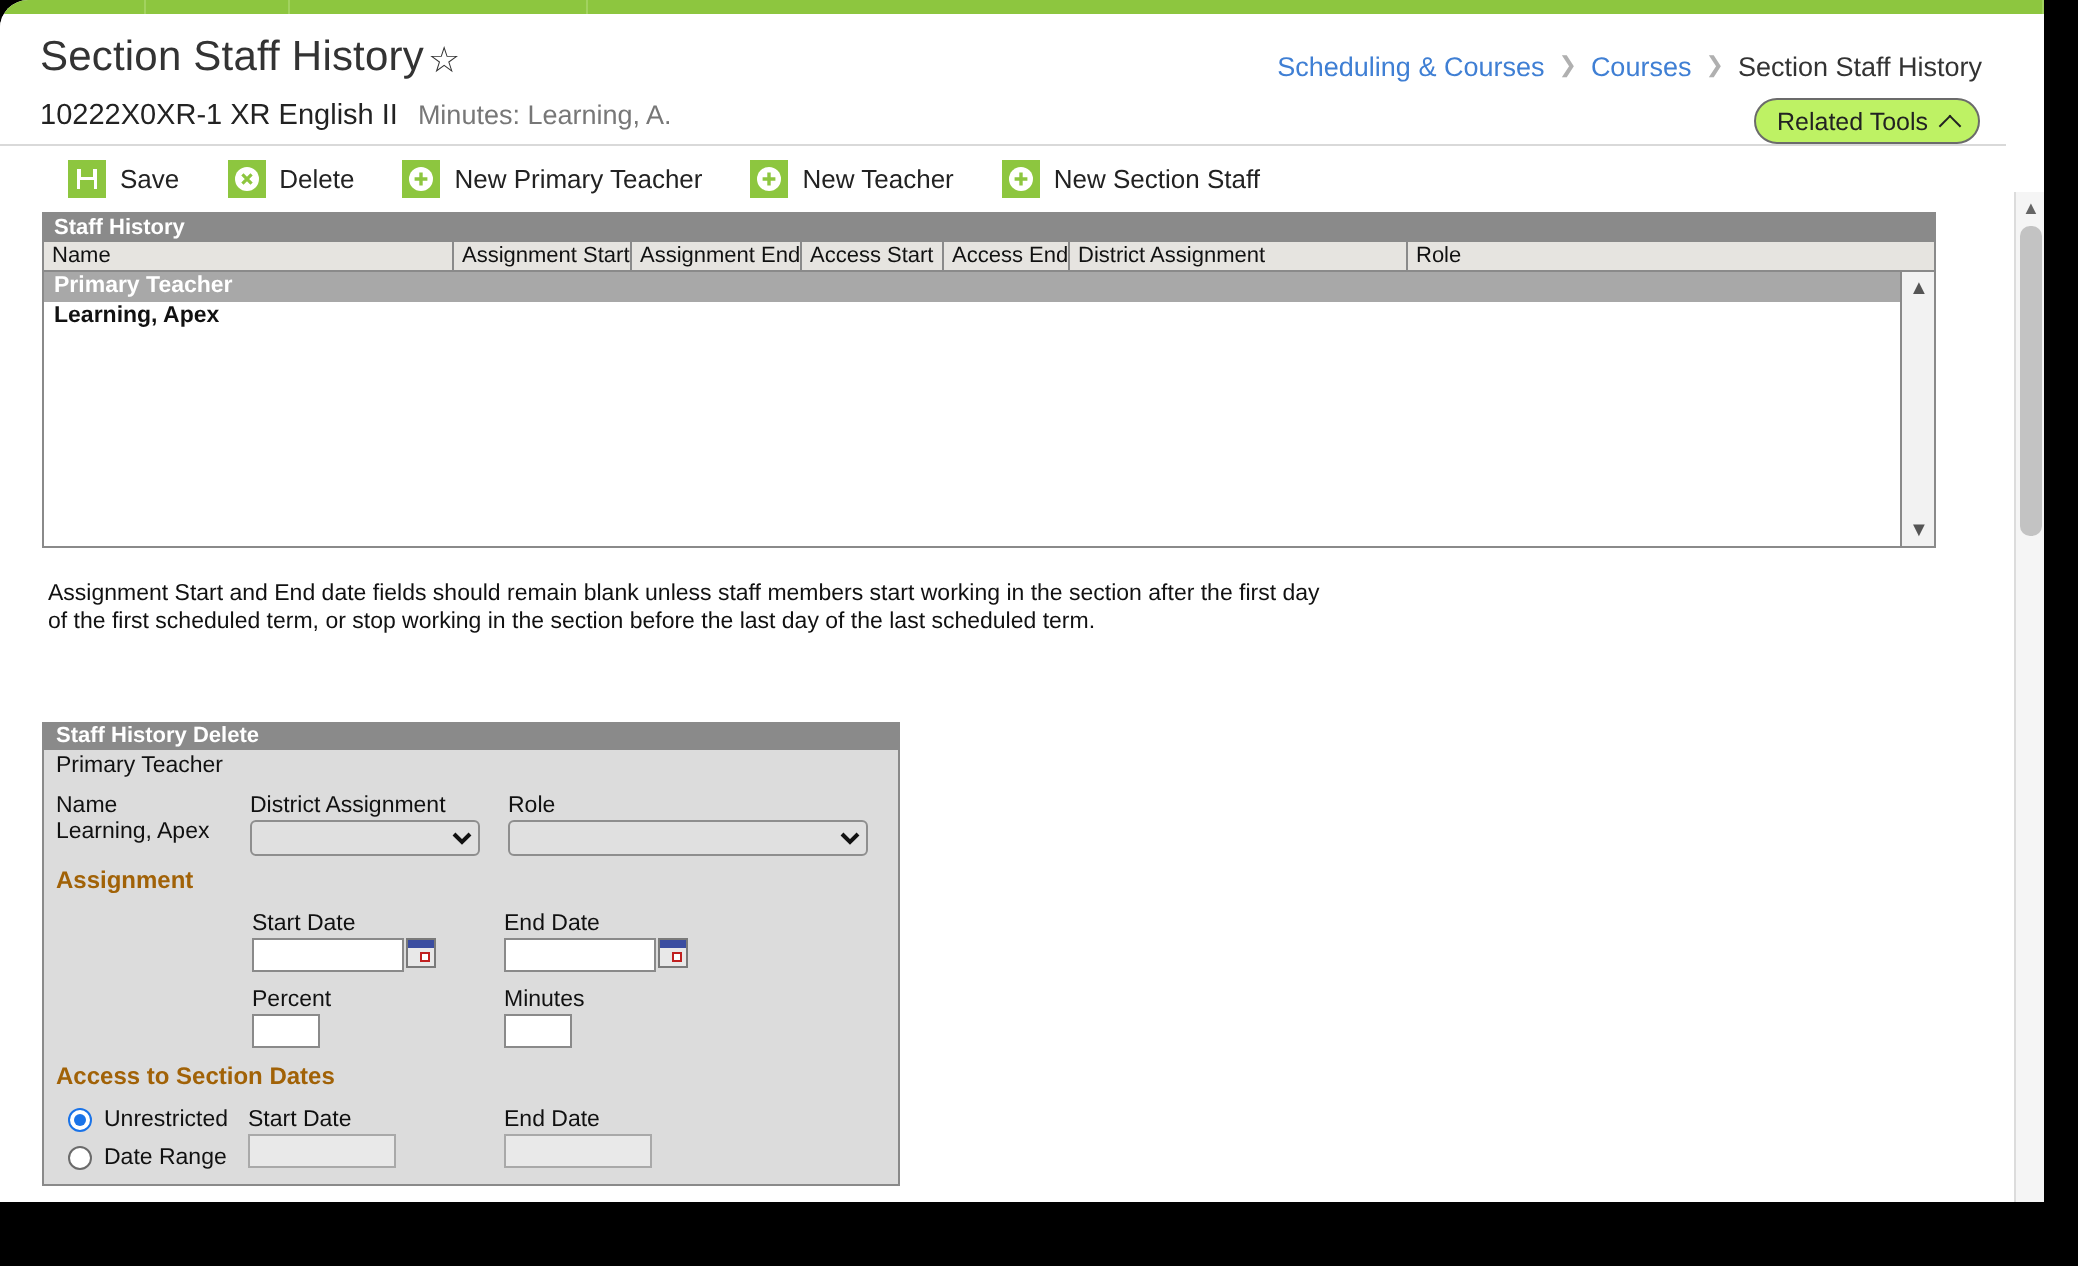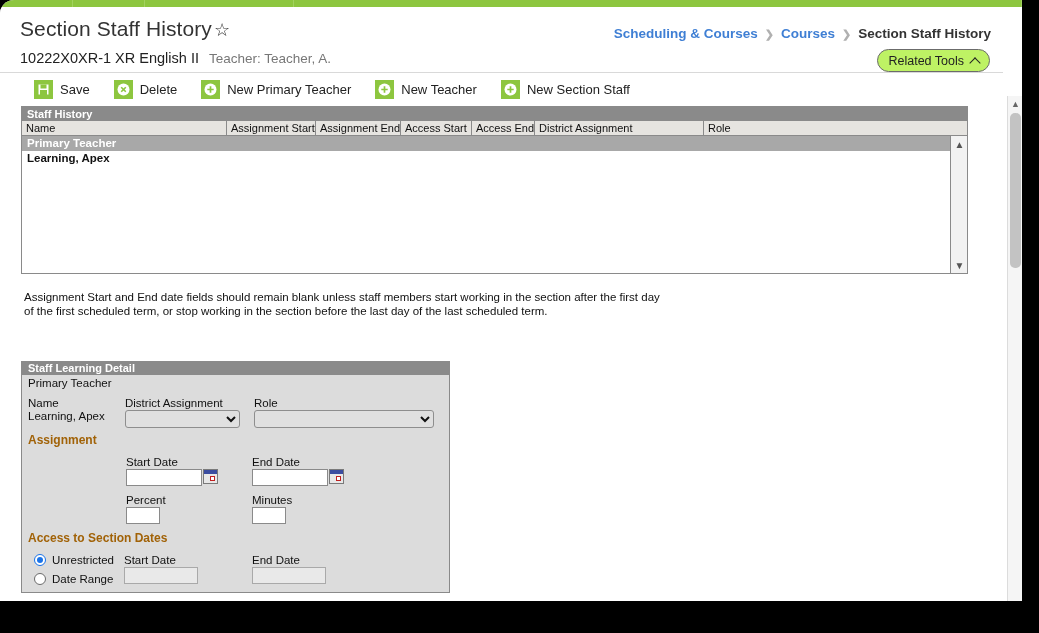--- a/index.html
+++ b/index.html
@@ -53,21 +53,21 @@
   }
   .subtitle {
     position: absolute; left: 20px; top: 43px;
     font-size: 14.5px; color: #222; white-space: nowrap;
   }
   .subtitle .teacher { color: #777; margin-left: 10px; font-size: 13.5px; }
 
   .breadcrumb {
     position: absolute; right: 12px; top: 19px;
     font-size: 13.5px; white-space: nowrap;
-    display: flex; align-items: flex-end; gap: 7px; font-weight: bold;
+    display: flex; align-items: flex-start; gap: 7px;
   }
   .breadcrumb a { color: #3f7fd4; text-decoration: none; cursor: pointer; }
   .breadcrumb .sep { color: #b0b0b0; font-size: 11px; }
   .breadcrumb .current { color: #333; }
 
   .related-tools {
     position: absolute; right: 13px; top: 42px;
     height: 23px; padding: 0 10px;
     border: 1px solid #6b6b6b; border-radius: 12px;
     background: #bef264; font-size: 12.5px; color: #222;
@@ -229,21 +229,21 @@
       <div class="seg" style="width:85px"></div>
       <div class="seg" style="width:85px"></div>
       <div class="seg" style="width:175px"></div>
       <div class="seg" style="width:855px"></div>
     </div>
 
     <div id="header">
       <div class="page-title">Section Staff History</div>
       <div class="star-icon">☆</div>
       <div class="subtitle">
-        <span>10222X0XR-1 XR English II</span><span class="teacher">Teacher: Teacher, A.</span>
+        <span>10222X0XR-1 XR English II</span><span class="teacher">Minutes: Learning, A.</span>
       </div>
 
       <div class="breadcrumb">
         <a>Scheduling &amp; Courses</a>
         <span class="sep">❯</span>
         <a>Courses</a>
         <span class="sep">❯</span>
         <span class="current">Section Staff History</span>
       </div>
 
@@ -319,21 +319,21 @@
         <div class="grid-scroll">
           <div class="gs-arrow gs-up">▲</div>
           <div class="gs-arrow gs-down">▼</div>
         </div>
       </div>
     </div>
 
     <div class="note black">Assignment Start and End date fields should remain blank unless staff members start working in the section after the first day of the first scheduled term, or stop working in the section before the last day of the last scheduled term.</div>
 
     <div id="detail">
-      <div class="detail-title">Staff Learning Detail</div>
+      <div class="detail-title">Staff History Delete</div>
       <div class="d-sub">Primary Teacher</div>
 
       <div class="lbl" style="left:6px; top:36px;">Name</div>
       <div class="val" style="left:6px; top:49px;">Learning, Apex</div>
 
       <div class="lbl" style="left:103px; top:36px;">District Assignment</div>
       <select class="sel" style="left:103px; top:49px; width:115px;"><option></option></select>
 
       <div class="lbl" style="left:232px; top:36px;">Role</div>
       <select class="sel" style="left:232px; top:49px; width:180px;"><option></option></select>

